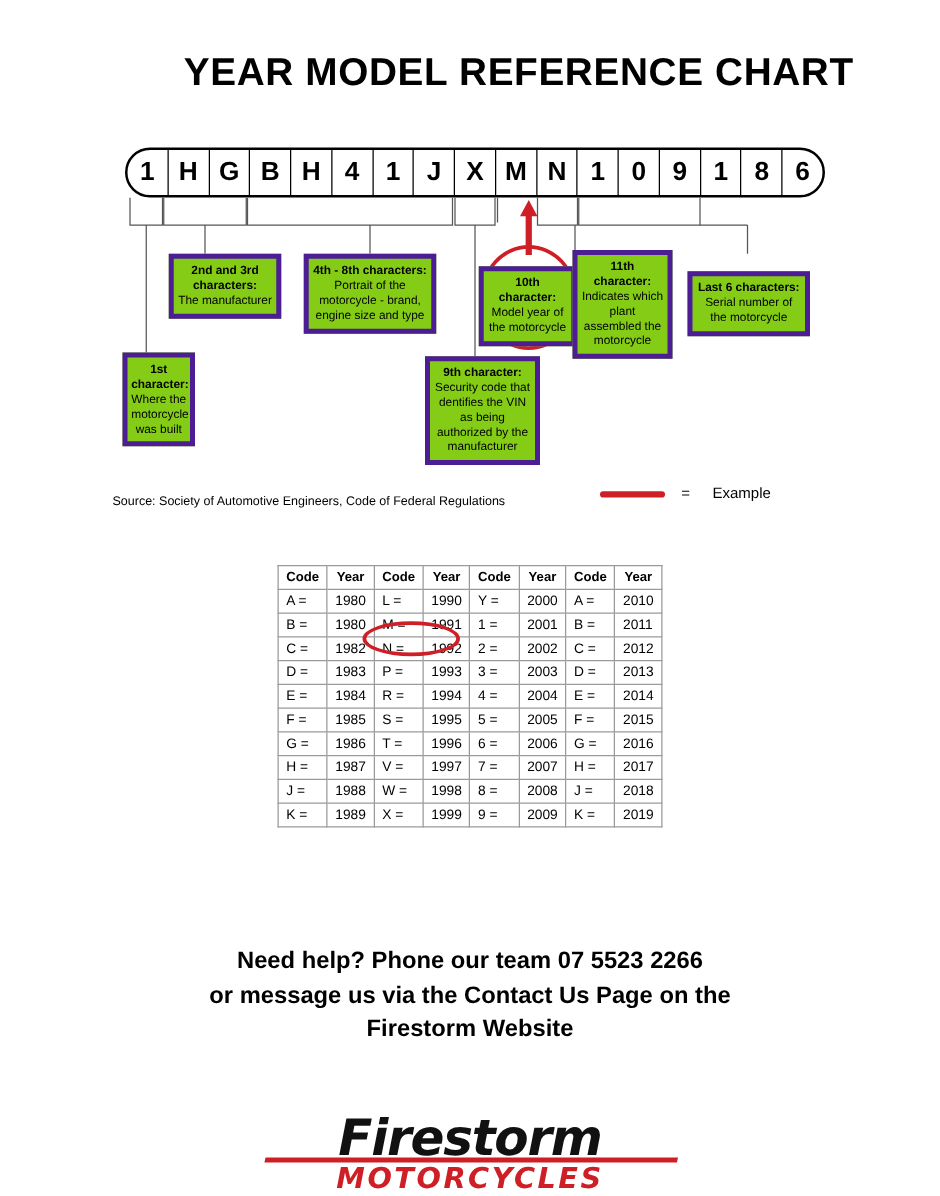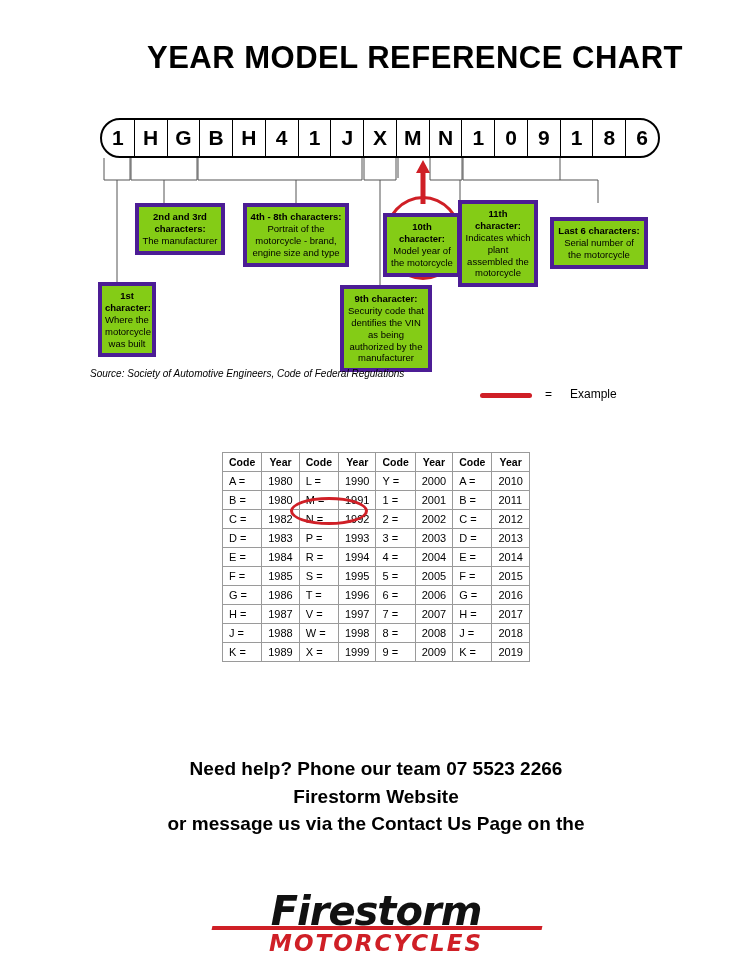--- a/index.html
+++ b/index.html
@@ -101,23 +101,22 @@
     left: 416px;
     top: 160px;
     width: 14px;
     height: 44px;
   }
 
   
   .source {
     position: absolute;
     left: 90px;
-    top: 368px;
+    top: 396px;
     font-size: 10px;
-    font-style: italic;
   }
   .example-dash {
     position: absolute;
     left: 480px;
     top: 393px;
     width: 52px;
     height: 5px;
     background: #cf1f26;
     border-radius: 3px;
   }
@@ -425,21 +424,21 @@
         <td class="code">K =</td>
         <td class="year">2019</td>
       </tr>
     </tbody>
 </table>
 
 <div class="red-ellipse" id="table-circle"></div>
 
 <div class="footer">
   <div>Need help?  Phone our team 07 5523 2266</div>
+  <div>or message us via the Contact Us Page on the</div>
   <div>Firestorm Website</div>
-  <div>or message us via the Contact Us Page on the</div>
 </div>
 
 <div class="logo">
   <div class="logo-text-1">Firestorm</div>
   <div class="logo-bar"></div>
   <div class="logo-text-2">MOTORCYCLES</div>
 </div>
 
 </body></html>

